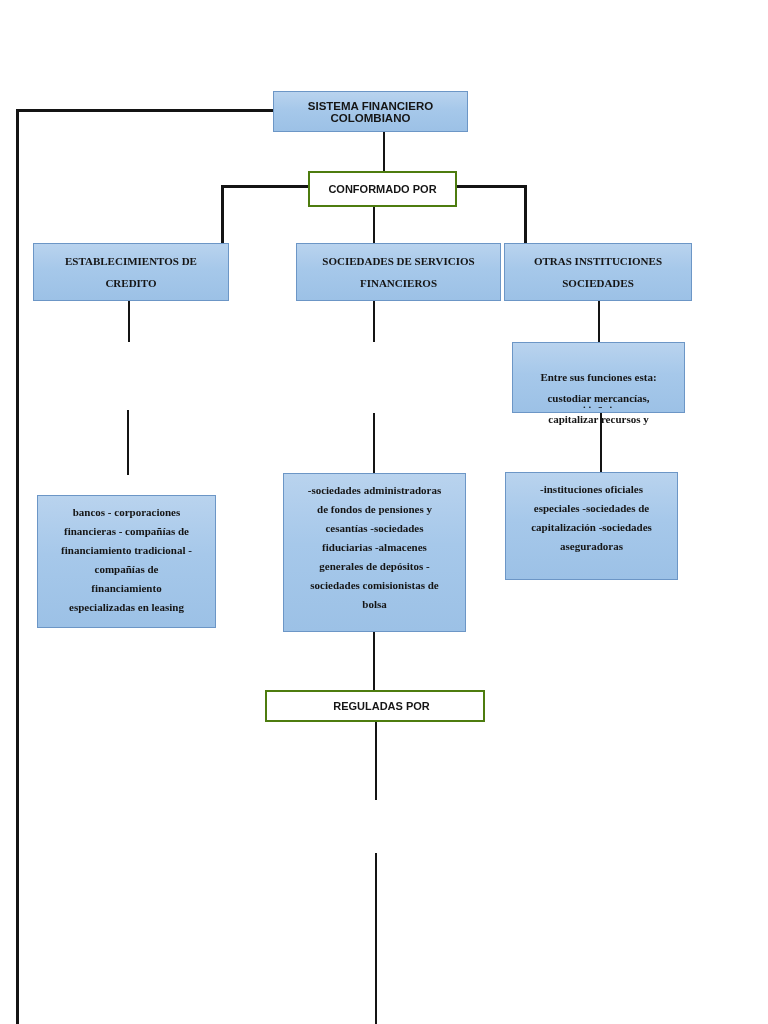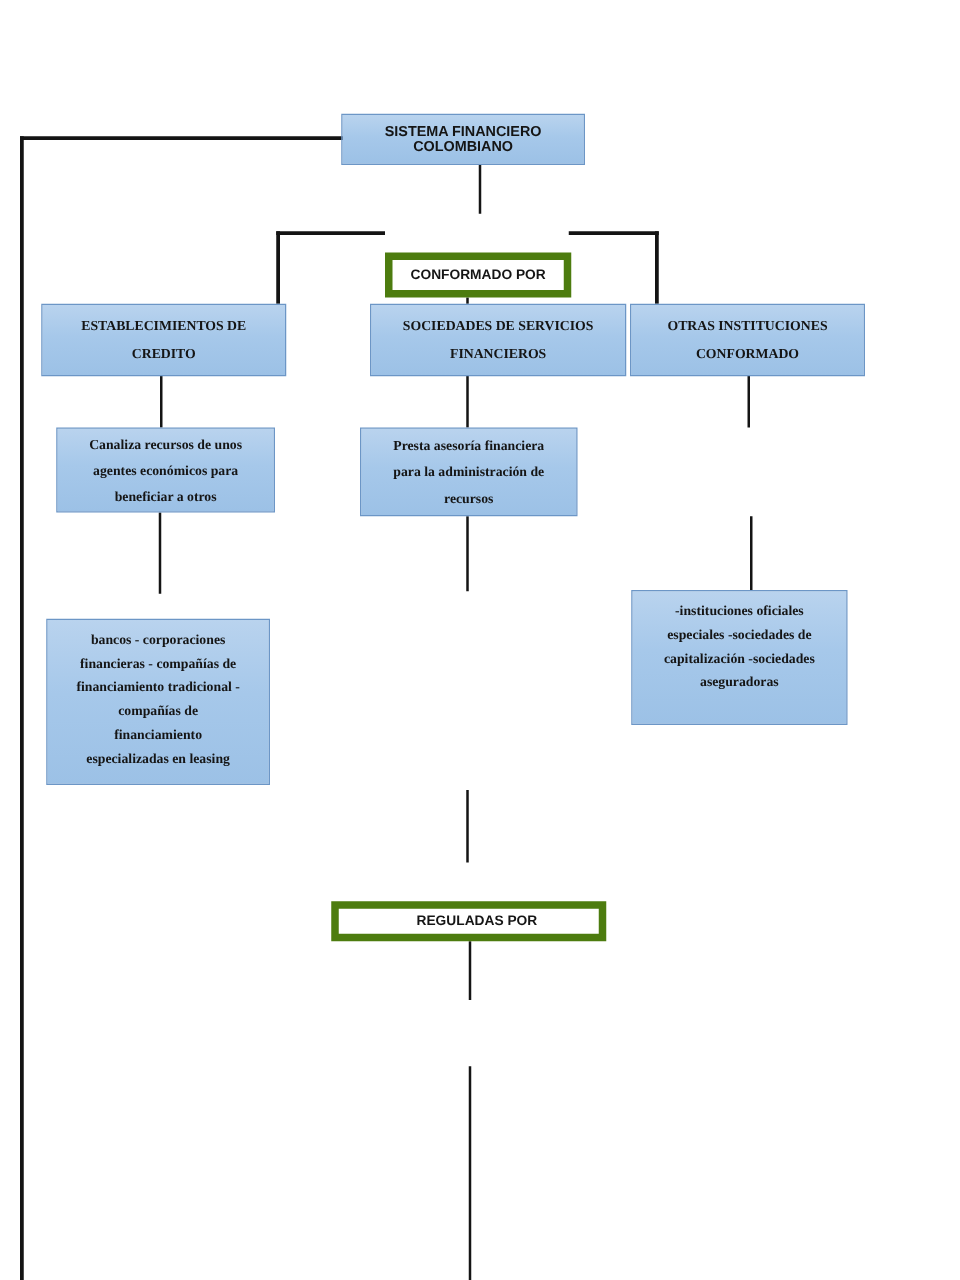--- a/index.html
+++ b/index.html
@@ -10,21 +10,21 @@
   }
   .node{
     position:absolute;box-sizing:border-box;text-align:center;
     white-space:pre-line;font-size:11px;
   }
   .blue{
     background:linear-gradient(180deg,#b9d3ee 0%,#a6c8ea 45%,#9cc1e6 100%);
     border:1.5px solid #6c96c6;
   }
   .white{
-    background:#ffffff;border:6px solid #4d7c0f;margin-top:31px;
+    background:#ffffff;border:2px solid #4d7c0f;
   }
   .c{display:flex;align-items:center;justify-content:center;}
   .t{padding-top:6px;font-family:Liberation Serif, serif;}
   .hline,.vline{position:absolute;background:#141414;}
   .lh22{line-height:22px;}
   .lh21{line-height:21px;}
   .lh19{line-height:19px;}
   .clip-strip{
     position:absolute;left:0;right:0;bottom:0;height:7px;overflow:hidden;
     font-size:11px;line-height:10px;text-align:center;letter-spacing:2px;
@@ -56,35 +56,42 @@
 
   <div class="node blue c title-text" style="left:273px;top:91px;width:195px;height:41px;">SISTEMA FINANCIERO COLOMBIANO</div>
 
   <div class="node white c" style="left:308px;top:171px;width:149px;height:36px;">CONFORMADO POR</div>
 
   <div class="node blue t lh22" style="left:33px;top:243px;width:196px;height:58px;">ESTABLECIMIENTOS DE
 CREDITO</div>
   <div class="node blue t lh22" style="left:272px;top:243px;width:205px;height:58px;margin-left:24px;">SOCIEDADES DE SERVICIOS
 FINANCIEROS</div>
   <div class="node blue t lh22" style="left:504px;top:243px;width:188px;height:58px;">OTRAS INSTITUCIONES
-CONFORMADO</div>
+SOCIEDADES</div>
 
-  <div class="node blue t lh21" style="left:45px;top:342px;width:175px;height:68px;padding-top:3px;">Canaliza recursos de unos
-agentes económicos para
-beneficiar a otros</div>
-  <div class="node blue t lh21" style="left:288px;top:342px;width:174px;height:71px;padding-top:4px;">Presta asesoría financiera
-para la administración de
-recursos</div>
+  <div class="node blue t lh21" style="left:512px;top:342px;width:173px;height:71px;padding-top:3px;">
+    <span>Entre sus funciones esta:
+custodiar mercancías,
+capitalizar recursos y</span>
+    <span class="clip-strip">˙˙   ˉ   ˙</span>
+  </div>
 
   <div class="node blue t lh19" style="left:37px;top:475px;width:179px;height:133px;padding-top:7px;margin-top:20px;">bancos - corporaciones
 financieras - compañías de
 financiamiento tradicional -
 compañías de
 financiamiento
 especializadas en leasing</div>
+  <div class="node blue t lh19" style="left:283px;top:473px;width:183px;height:159px;padding-top:7px;">-sociedades administradoras
+de fondos de pensiones y
+cesantías -sociedades
+fiduciarias -almacenes
+generales de depósitos -
+sociedades comisionistas de
+bolsa</div>
   <div class="node blue t lh19" style="left:505px;top:472px;width:173px;height:108px;padding-top:7px;">-instituciones oficiales
 especiales -sociedades de
 capitalización -sociedades
 aseguradoras</div>
 
   <div class="node white c" style="left:265px;top:690px;width:220px;height:32px;padding-left:13px;">REGULADAS POR</div>
 
 
 </div>
 

